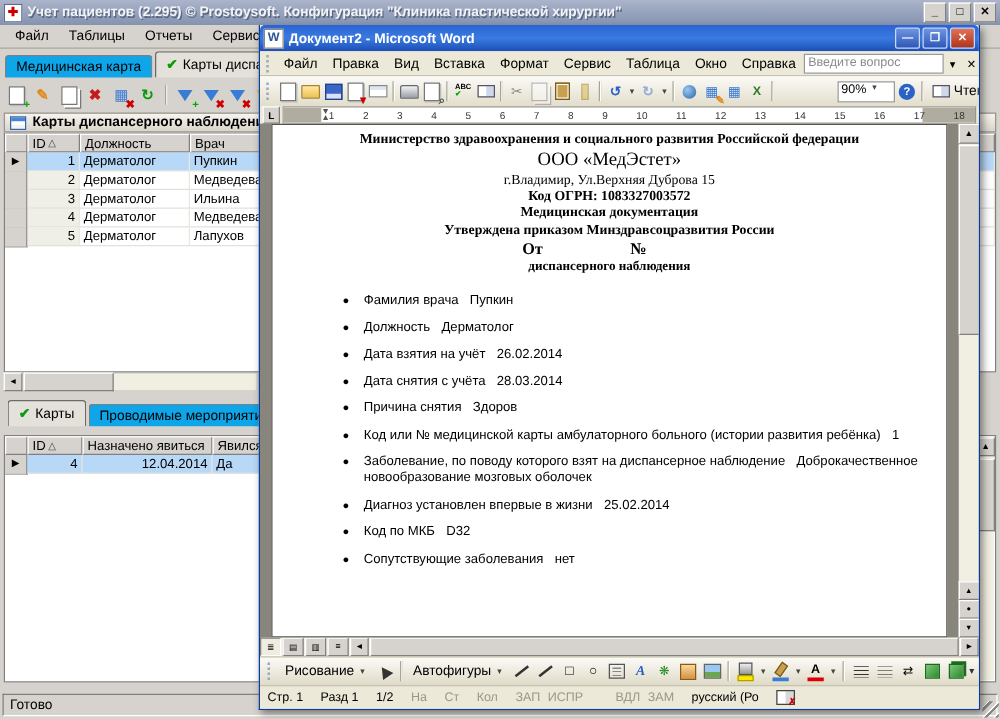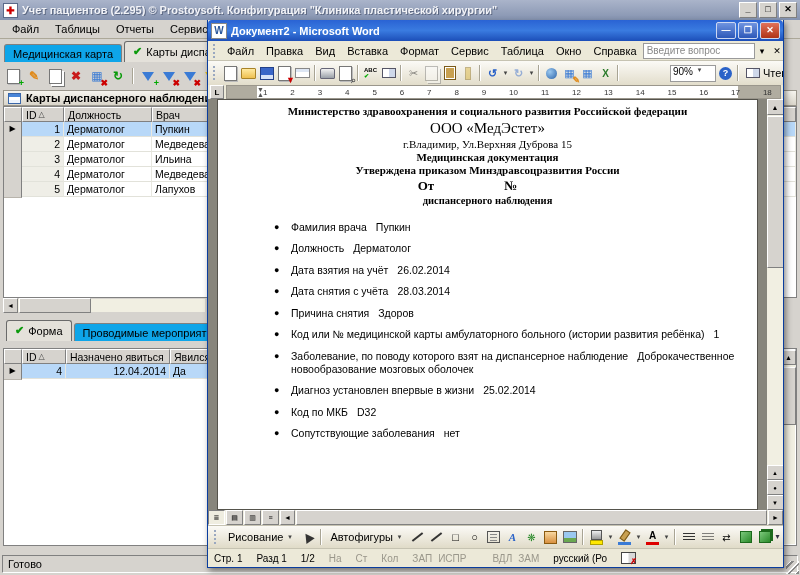--- a/index.html
+++ b/index.html
@@ -271,21 +271,21 @@
   </div>
 
   <div class="hbar1">
     <span class="sbtn raised">◄</span>
     <span class="hthumb raised"></span>
   </div>
 
   <div class="tabs2">
     <div class="tab active">
       <span class="chk"></span>
-      <span>Форма</span>
+      <span>Карты</span>
     </div>
     <div class="tab">
       <span>Проводимые мероприятия</span>
     </div>
   </div>
 
   <div class="grid g2">
     <div class="grow ghead">
       <span class="cell"></span>
       <span class="cell">
@@ -456,20 +456,21 @@
         </div>
       </div>
     </div>
 
     <div class="w-doc">
       <div class="page">
         <div class="dhead">
           <div>Министерство здравоохранения и социального развития Российской федерации</div>
           <div class="org">ООО «МедЭстет»</div>
           <div class="addr">г.Владимир, Ул.Верхняя Дуброва 15</div>
+          <div>Код ОГРН: 1083327003572</div>
           <div>Медицинская документация</div>
           <div>Утверждена приказом Минздравсоцразвития России</div>
         </div>
         <div class="fromno">
           <span>От</span>
           <span>№</span>
         </div>
         <div class="dsub">диспансерного наблюдения</div>
         <div class="bullets">
           <div class="b-item"><span class="dot">●</span><span class="lab">Фамилия врача</span><span class="val">Пупкин</span></div>

